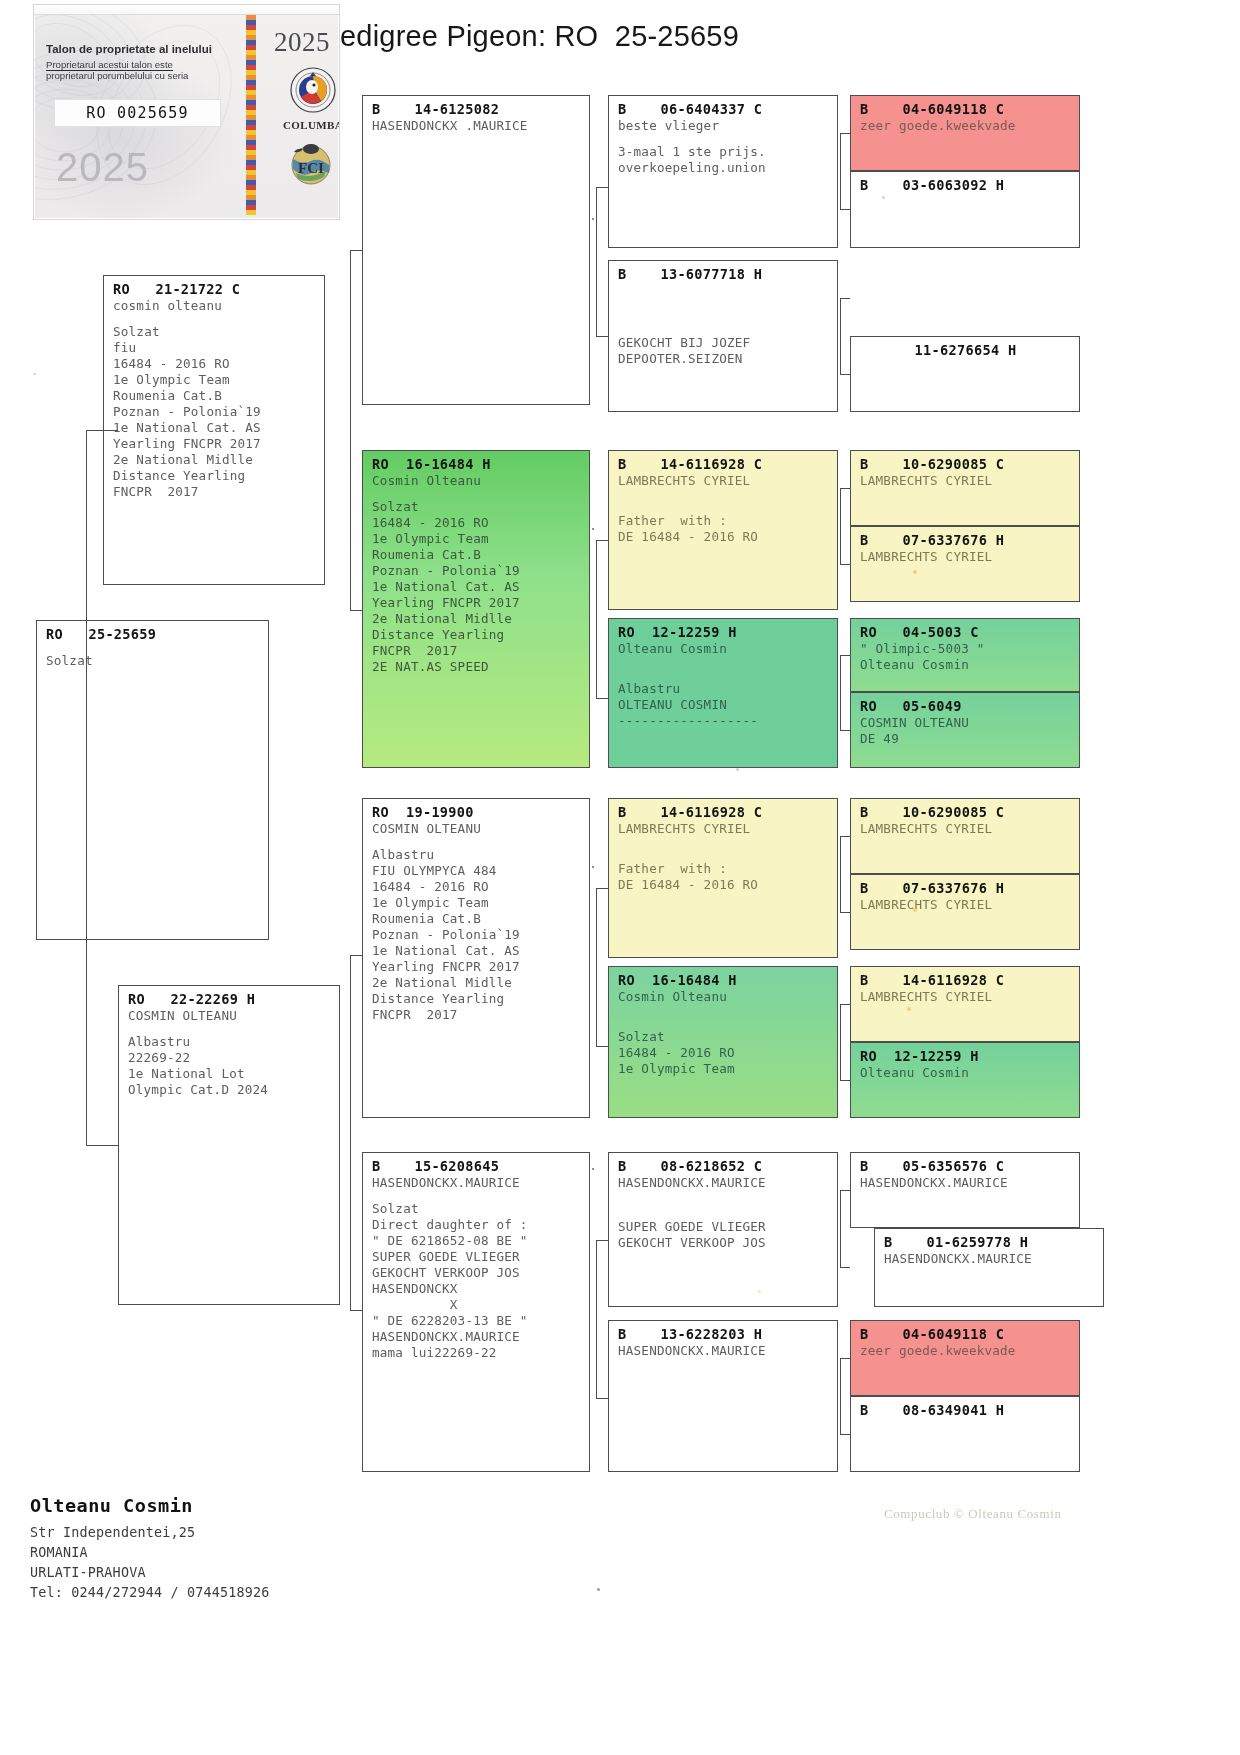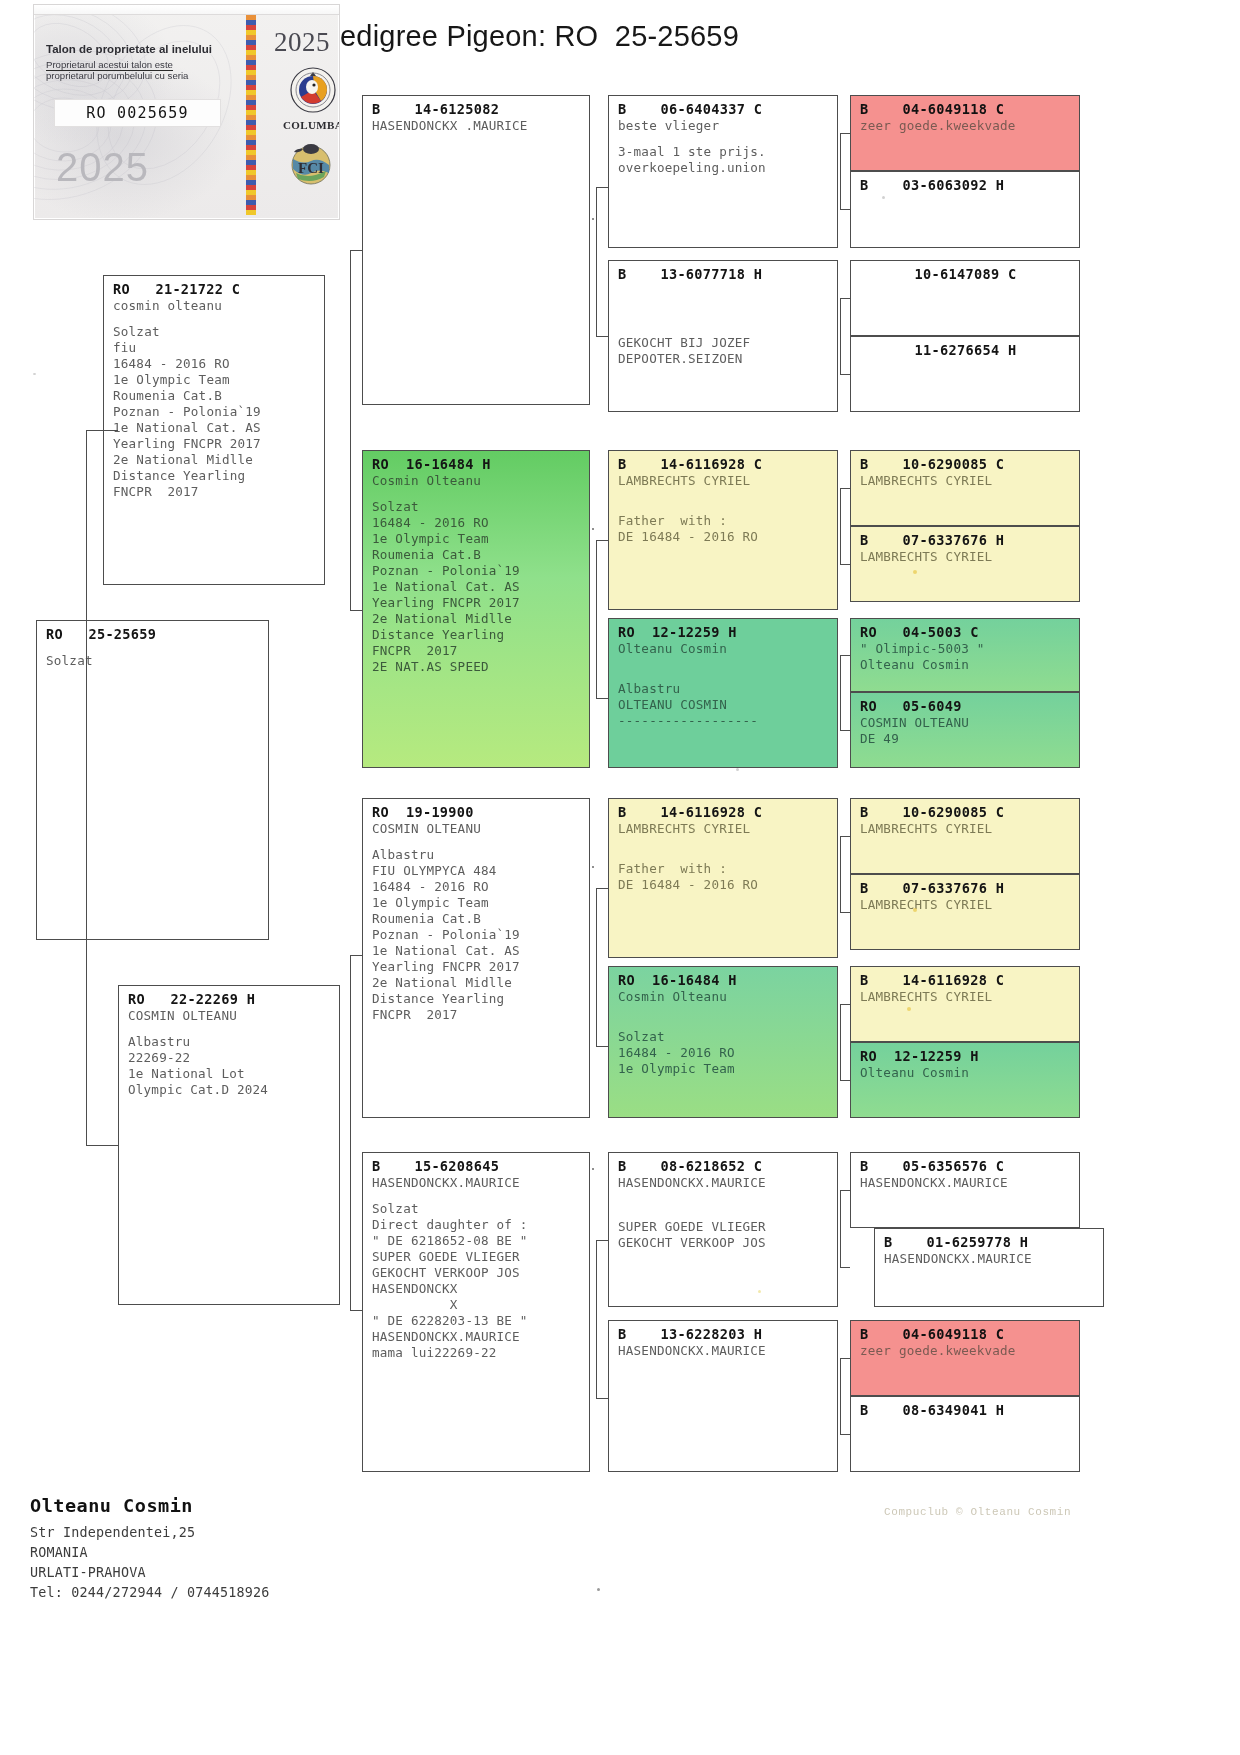--- a/index.html
+++ b/index.html
@@ -138,22 +138,22 @@
     font-family:"DejaVu Sans Mono","Liberation Mono",monospace;
     font-size:18.5px;font-weight:700;color:#111;letter-spacing:.5px;white-space:pre;
   }
   .owner-lines{
     position:absolute;left:30px;top:1523px;
     font-family:"DejaVu Sans Mono","Liberation Mono",monospace;
     font-size:13.4px;color:#3c3c3c;line-height:20px;white-space:pre;letter-spacing:.2px;
   }
   .watermark{
     position:absolute;left:884px;top:1506px;
-    font-family:Liberation Mono, monospace;
-    font-size:11px;color:#cdc8b7;letter-spacing:.6px;white-space:pre;
+    font-family:Liberation Serif, serif;
+    font-size:13px;color:#cdc8b7;letter-spacing:.6px;white-space:pre;
   }
   .pagedot{position:absolute;left:597px;top:1588px;width:3px;height:3px;background:#9a9a9a;border-radius:50%;}
   .scandot{position:absolute;background:#bdbdbd;border-radius:50%;opacity:.7;}
 </style>
 </head>
 <body>
 
 <div class="page">
 
   <div class="cert">
@@ -345,23 +345,20 @@
     <div class="sub">HASENDONCKX.MAURICE</div>
   </div>
 
   <div class="box fill-red" style="left:850px;top:95px;width:230px;height:76px;">
     <div class="hdr">B    04-6049118 C</div>
     <div class="sub">zeer goede.kweekvade</div>
   </div>
   <div class="box" style="left:850px;top:171px;width:230px;height:77px;">
     <div class="hdr">B    03-6063092 H</div>
   </div>
-  <div class="box" style="left:850px;top:260px;width:230px;height:76px;">
-    <div class="hdr ctr">10-6147089 C</div>
-  </div>
   <div class="box" style="left:850px;top:336px;width:230px;height:76px;">
     <div class="hdr ctr">11-6276654 H</div>
   </div>
 
   <div class="box fill-yellow" style="left:850px;top:450px;width:230px;height:76px;">
     <div class="hdr">B    10-6290085 C</div>
     <div class="sub">LAMBRECHTS CYRIEL</div>
   </div>
   <div class="box fill-yellow" style="left:850px;top:526px;width:230px;height:76px;">
     <div class="hdr">B    07-6337676 H</div>

